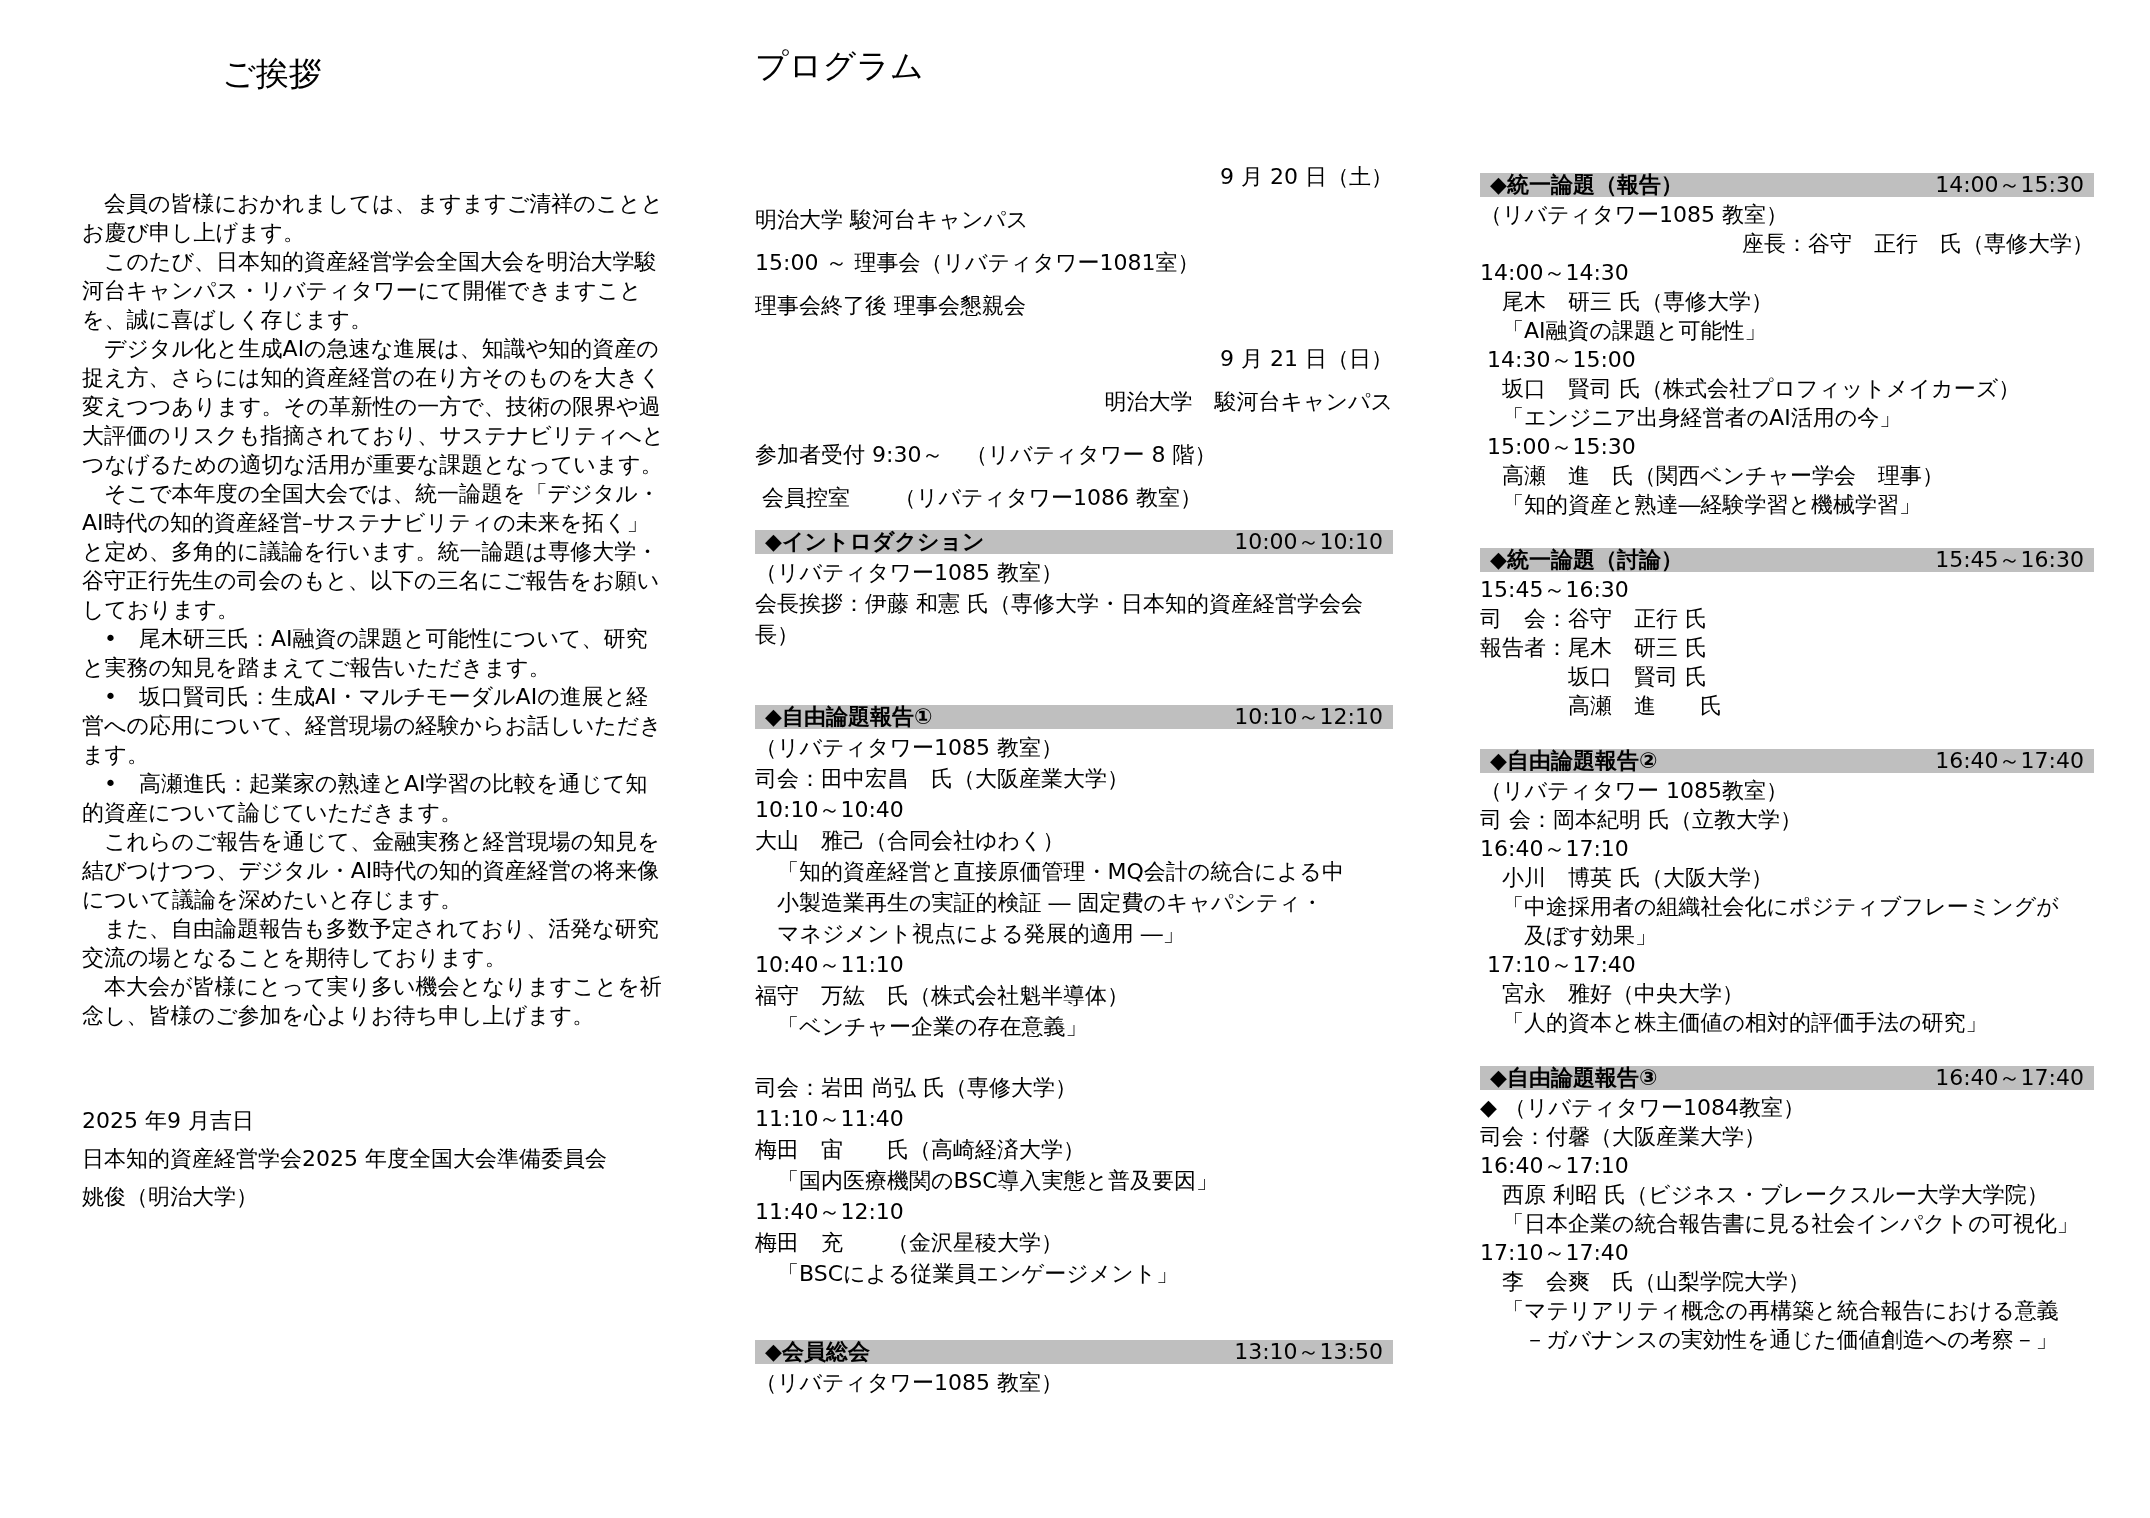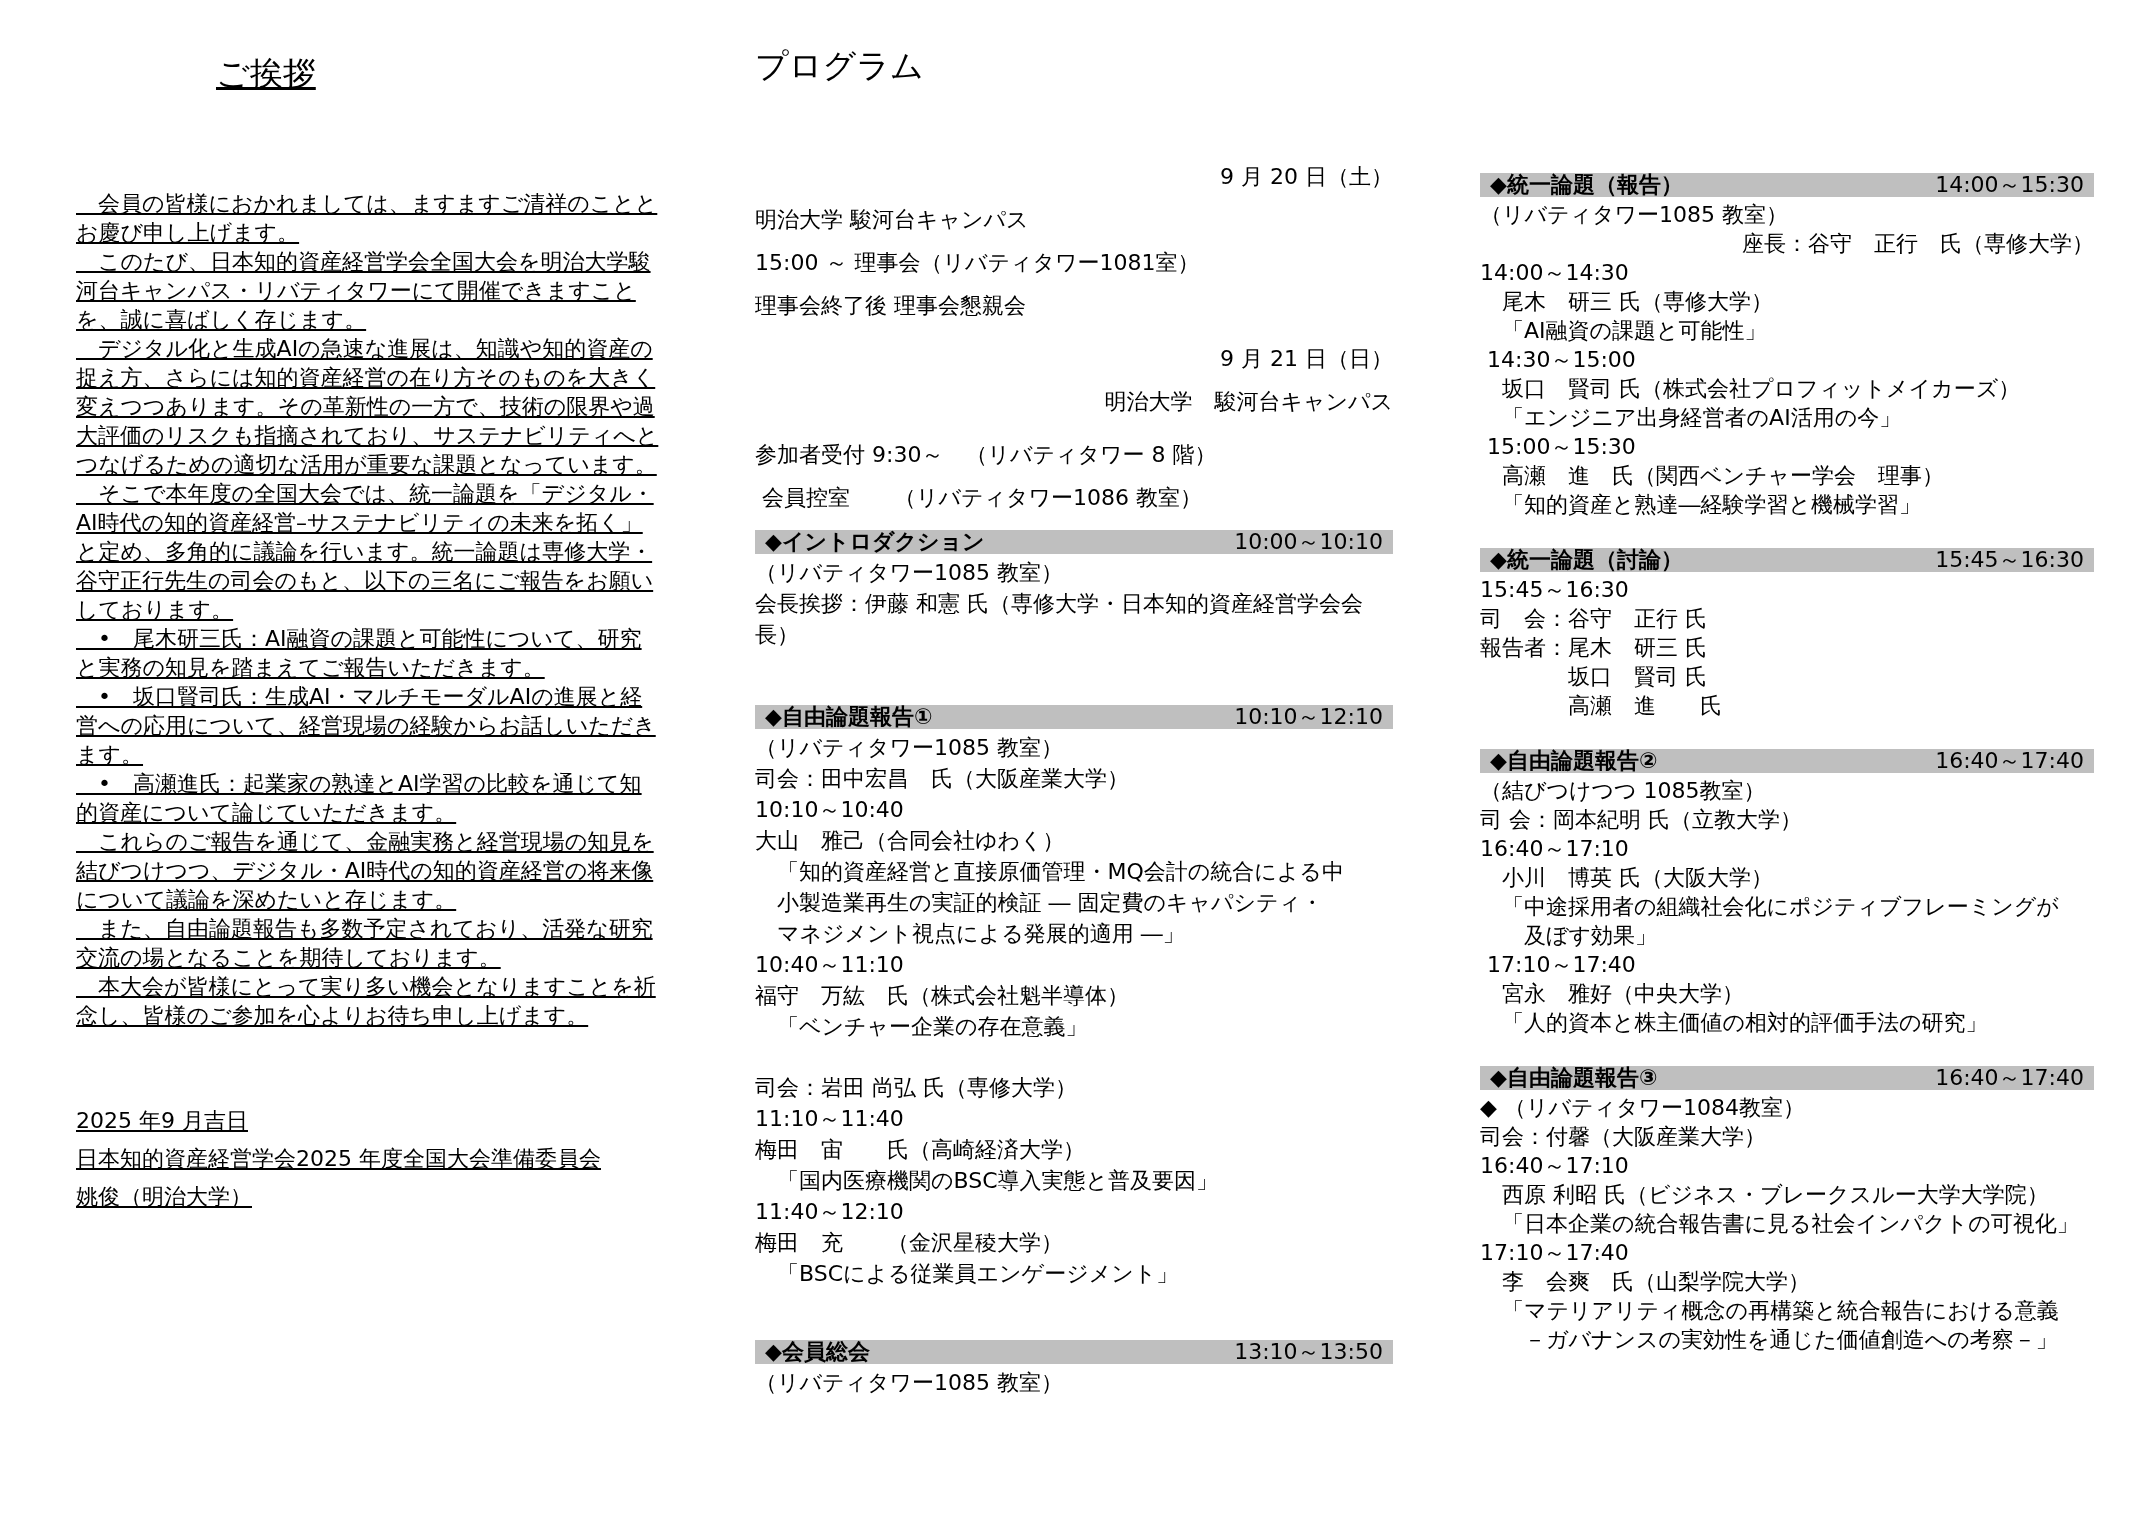--- a/index.html
+++ b/index.html
@@ -7,21 +7,21 @@
     padding: 0;
     width: 2150px;
     height: 1518px;
     background: #ffffff;
     color: #000000;
     overflow: hidden;
     font-family: "DejaVu Sans", sans-serif;
     font-size: 22px;
   }
   .col { position: absolute; }
-  #col-left  { left: 76px;   top: 52px;  width: 600px; text-decoration: underline; }
+  #col-left  { left: 82px;   top: 52px;  width: 600px; }
   #col-mid   { left: 755px;  top: 44px;  width: 638px; }
   #col-right { left: 1480px; top: 170px; width: 614px; }
 
   .col-title {
     font-size: 33px;
     font-weight: 400;
     margin: 0;
     white-space: pre;
   }
   #col-left .col-title  { padding-left: 140px; margin-bottom: 92px; }
@@ -169,21 +169,21 @@
       <div class="line">15:45～16:30</div>
       <div class="line">司　会：谷守　正行 氏</div>
       <div class="line">報告者：尾木　研三 氏</div>
       <div class="line">　　　　坂口　賢司 氏</div>
       <div class="line">　　　　高瀬　進　　氏</div>
       <div style="height: 26px;"></div>
       <div class="bar">
         <span class="lbl">◆自由論題報告②</span>
         <span class="tm">16:40～17:40</span>
       </div>
-      <div class="line r">（結びつけつつ 1085教室）</div>
+      <div class="line r">（リバティタワー 1085教室）</div>
       <div class="line">司 会：岡本紀明 氏（立教大学）</div>
       <div class="line">16:40～17:10</div>
       <div class="line">　小川　博英 氏（大阪大学）</div>
       <div class="line">　「中途採用者の組織社会化にポジティブフレーミングが</div>
       <div class="line">　　及ぼす効果」</div>
       <div class="line"> 17:10～17:40</div>
       <div class="line">　宮永　雅好（中央大学）</div>
       <div class="line">　「人的資本と株主価値の相対的評価手法の研究」</div>
       <div style="height: 26px;"></div>
       <div class="bar">

